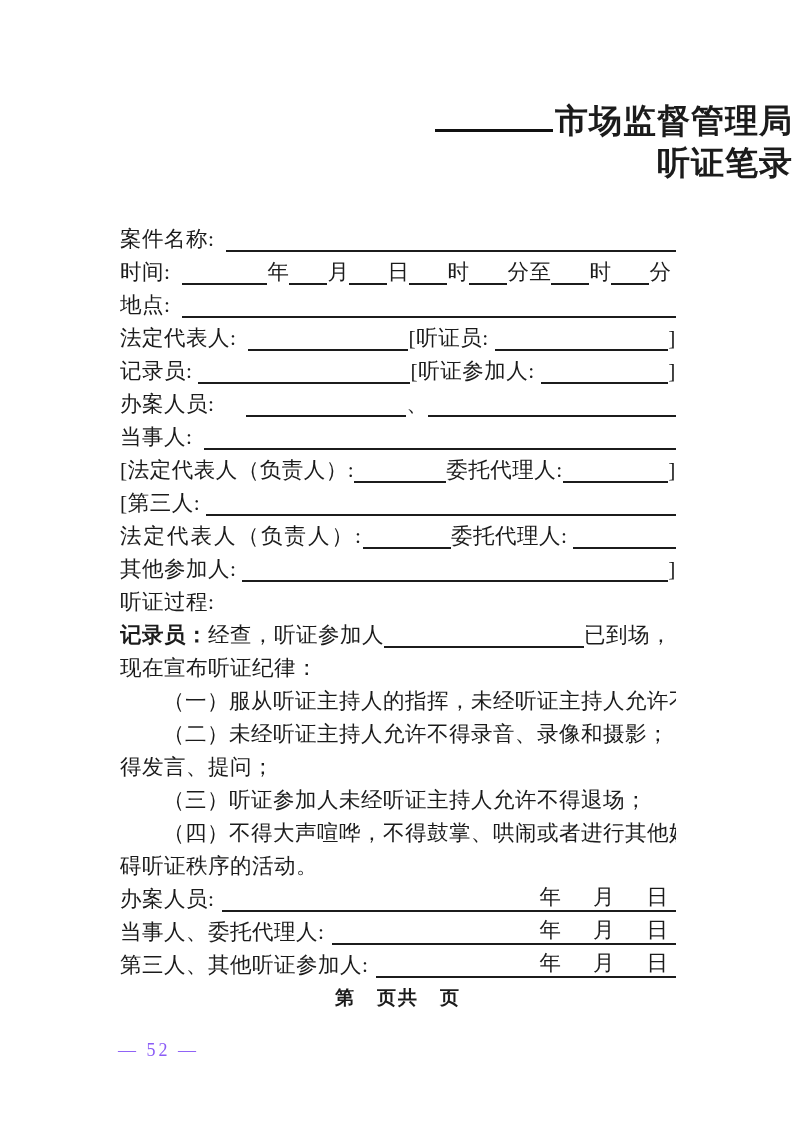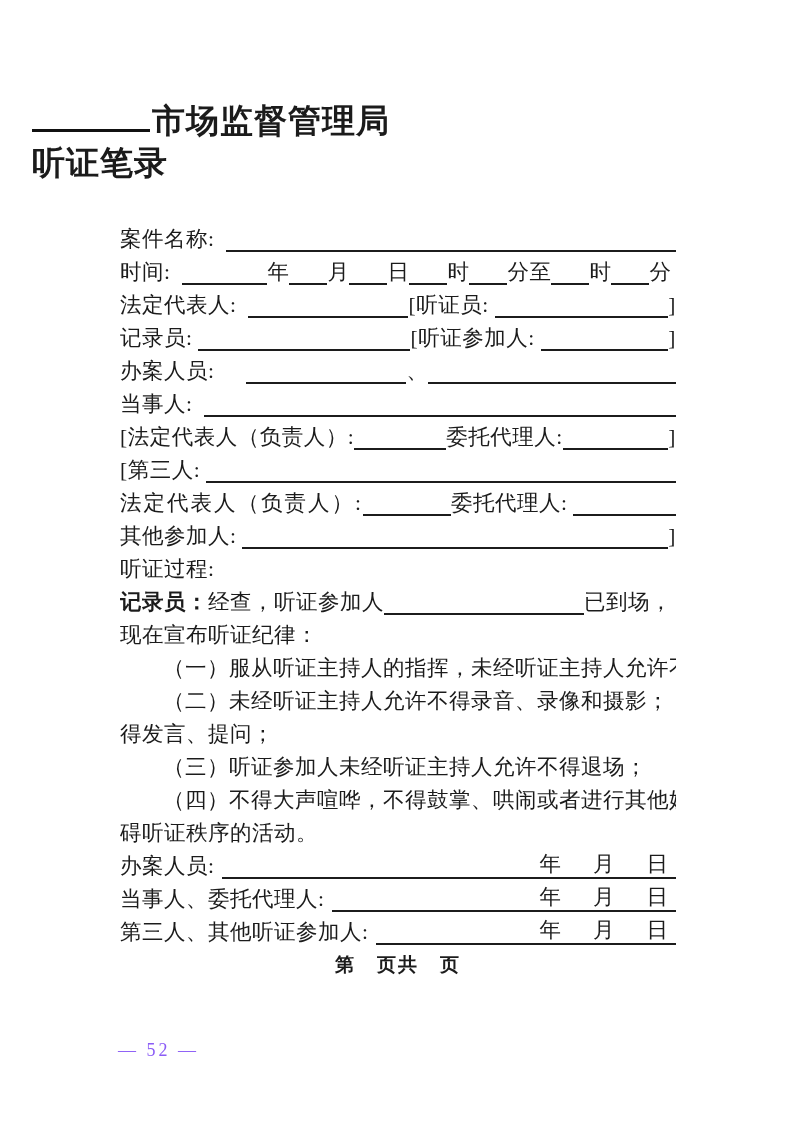--- a/index.html
+++ b/index.html
@@ -12,21 +12,21 @@
     font-family: "Liberation Serif", "DejaVu Serif", serif;
     color: #1b1b1b;
     overflow: hidden;
   }
   
   .title-block {
     position: absolute;
     top: 100px;
     left: 0;
     width: 100%;
-    text-align: left;
+    text-align: right;
     padding-left: 32px;
   }
   .title-line1, .title-line2 {
     font-size: 33px;
     font-weight: bold;
     line-height: 42px;
     letter-spacing: 1px;
     white-space: nowrap;
   }
   .title-blank {
@@ -138,20 +138,24 @@
       <span class="blank" style="width:38px"></span>
       <span class="lbl">时</span>
       <span class="blank" style="width:38px"></span>
       <span class="lbl">分至</span>
       <span class="blank" style="width:38px"></span>
       <span class="lbl">时</span>
       <span class="blank" style="width:38px"></span>
       <span class="lbl">分</span>
     </div>
 
+    <div class="row">
+      <span class="lbl gap">地点:</span>
+      <span class="blank grow"></span>
+    </div>
 
     <div class="row">
       <span class="lbl gap">法定代表人:</span>
       <span class="blank" style="width:160px"></span>
       <span class="lbl gap-s">[听证员:</span>
       <span class="blank grow"></span>
       <span class="lbl">]</span>
     </div>
 
     <div class="row">

